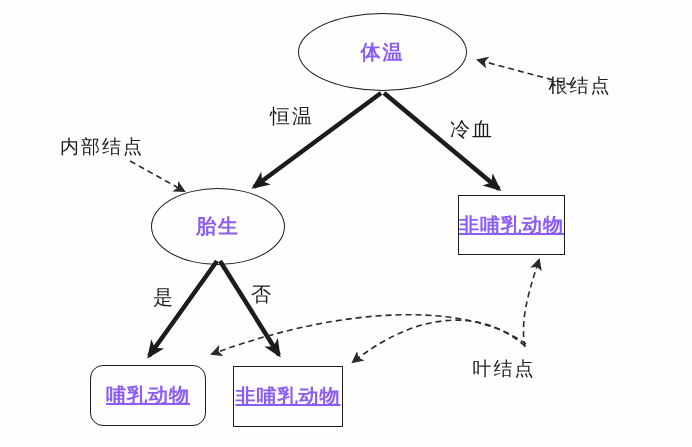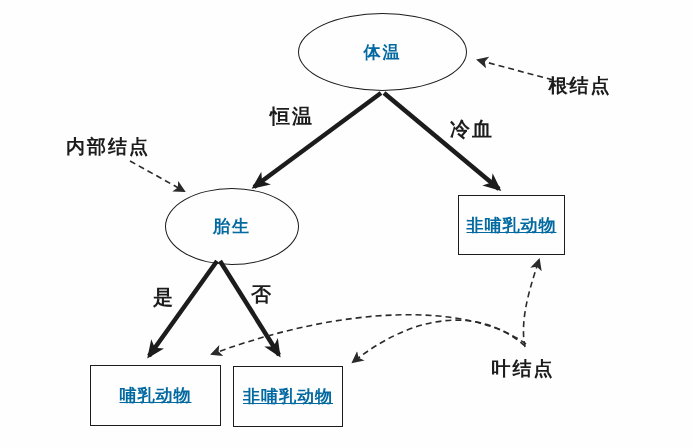--- a/index.html
+++ b/index.html
@@ -9,28 +9,28 @@
     background:#fefefe;
     font-family:"Liberation Sans","DejaVu Sans",sans-serif;
     color:#1c1c1c;
     overflow:hidden;
   }
   .edges{position:absolute;left:0;top:0;width:692px;height:447px;}
   .node{
     position:absolute;
     display:flex;align-items:center;justify-content:center;
     box-sizing:border-box;
-    font-size:17px;font-weight:700;letter-spacing:2px;
-    color:#0369a1;background:transparent;
+    font-size:20px;font-weight:700;letter-spacing:2px;
+    color:#8b5cf6;background:transparent;
   }
   .ellipse{border:1.7px solid #1c1c1c;border-radius:50%;}
   .rect{border:1.8px solid #1c1c1c;background:#fefefe;letter-spacing:1px;text-decoration:underline;}
   .edge-label,.annot-label{
     position:absolute;transform:translate(-50%,-50%);
-    font-size:20px;font-weight:700;letter-spacing:2px;
+    font-size:20px;font-weight:400;letter-spacing:2px;
     white-space:nowrap;color:#1c1c1c;
   }
   .annot-label{font-size:19px;}
   .thick{stroke:#1c1c1c;stroke-width:4.5;fill:none;}
   .dash{stroke:#2a2a2a;stroke-width:1.6;fill:none;stroke-dasharray:6 4;}
 </style>
 </head>
 <body>
 
 <div class="stage">
@@ -54,38 +54,38 @@
     <line class="dash" x1="130" y1="161" x2="184" y2="191" marker-end="url(#mSmall)"></line>
     <path class="dash" d="M525,347 C519,318 532,282 539,260" marker-end="url(#mSmall)"></path>
     <path class="dash" d="M525,346 C487,312 424,306 353,362" marker-end="url(#mSmall)"></path>
     <path class="dash" d="M526,344 C468,302 345,305 212,354" marker-end="url(#mSmall)"></path>
   </svg>
 
   <div class="node ellipse" style="left:298px;top:13px;width:169px;height:78px;">
     <span>体温</span>
   </div>
 
-  <div class="node ellipse" style="left:165px;top:188px;width:134px;height:77px;">
+  <div class="node ellipse" style="left:151px;top:188px;width:134px;height:77px;">
     <span>胎生</span>
   </div>
 
   <div class="node rect" style="left:458px;top:195px;width:107px;height:60px;">
     <span>非哺乳动物</span>
   </div>
 
-  <div class="node rect" style="left:90px;top:365px;width:131px;height:61px;">
+  <div class="node rect" style="left:90px;top:365px;width:116px;height:61px;border-radius:13px;">
     <span>哺乳动物</span>
   </div>
 
   <div class="node rect" style="left:233px;top:366px;width:110px;height:61px;">
     <span>非哺乳动物</span>
   </div>
 
   <div class="edge-label" style="left:292px;top:116px;">恒温</div>
   <div class="edge-label" style="left:472px;top:129px;">冷血</div>
   <div class="edge-label" style="left:164px;top:297px;">是</div>
   <div class="edge-label" style="left:262px;top:294px;">否</div>
 
   <div class="annot-label" style="left:580px;top:86px;">根结点</div>
-  <div class="annot-label" style="left:108px;top:147px;">内部结点</div>
-  <div class="annot-label" style="left:523px;top:369px;">叶结点</div>
+  <div class="annot-label" style="left:102px;top:147px;">内部结点</div>
+  <div class="annot-label" style="left:504px;top:369px;">叶结点</div>
 
 </div>
 
 </body></html>

